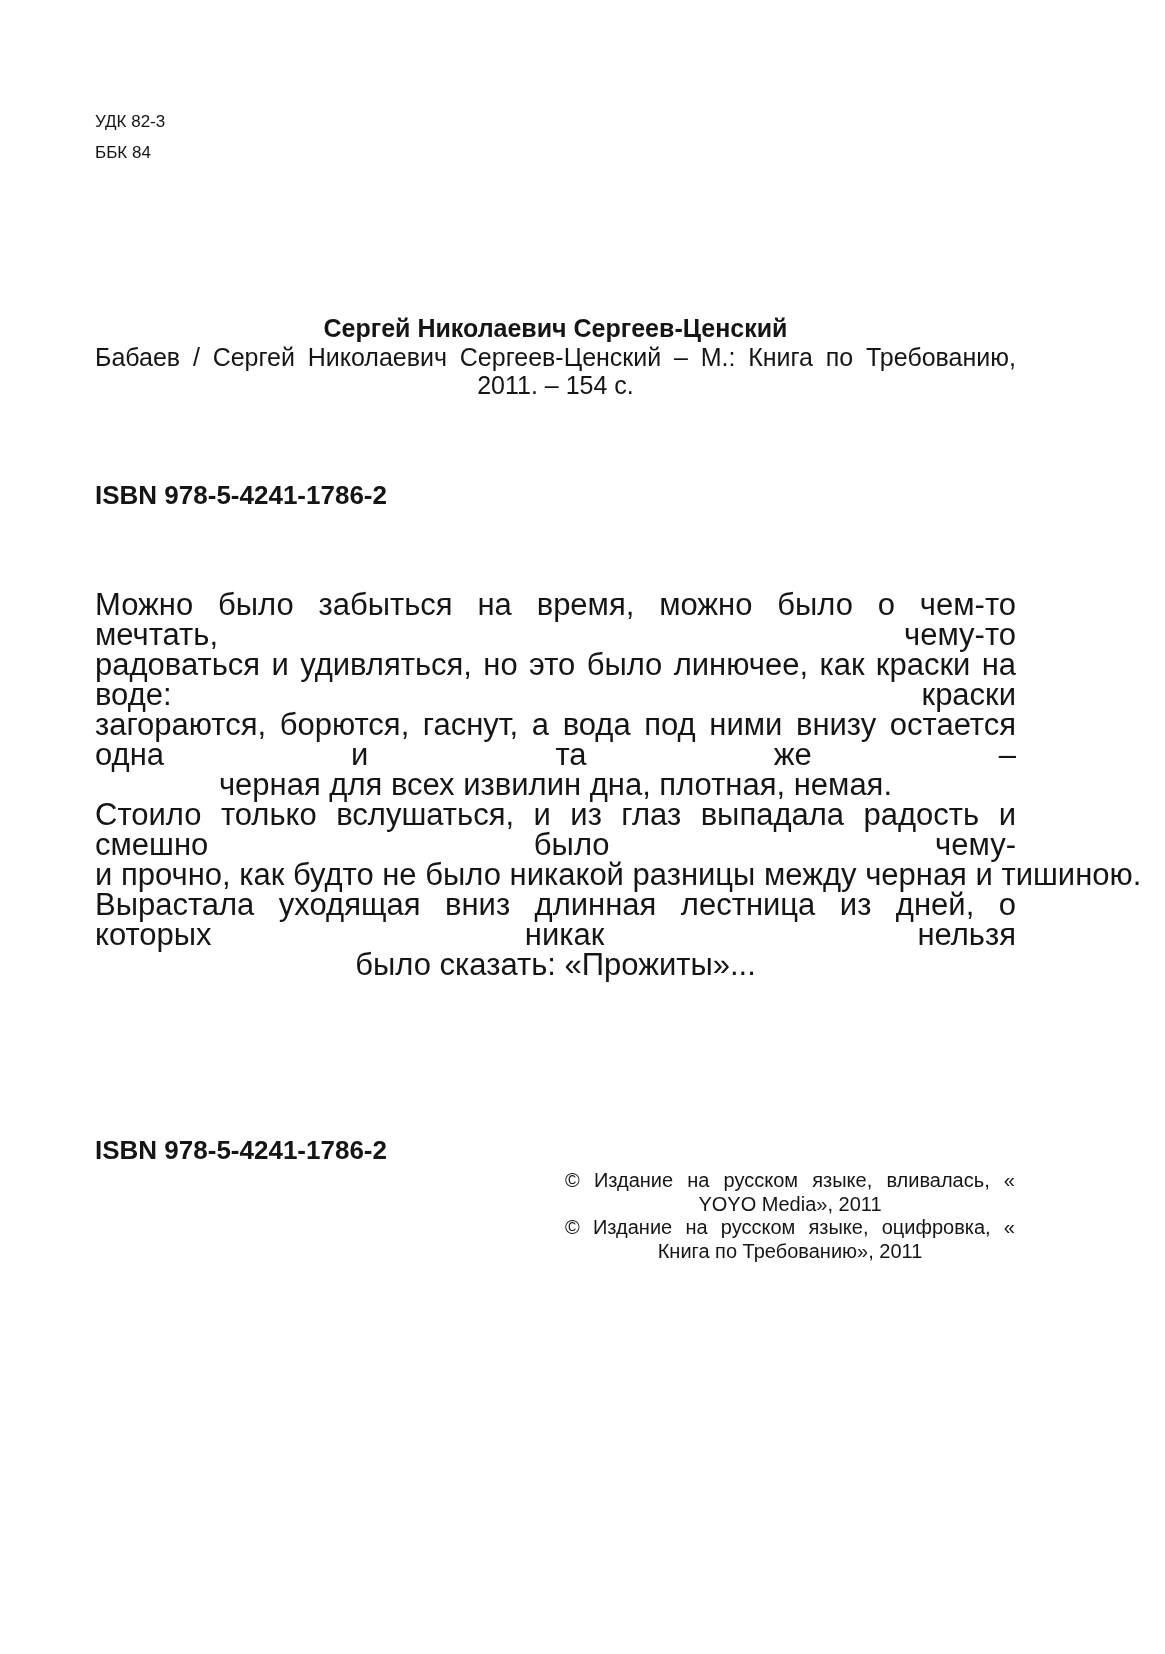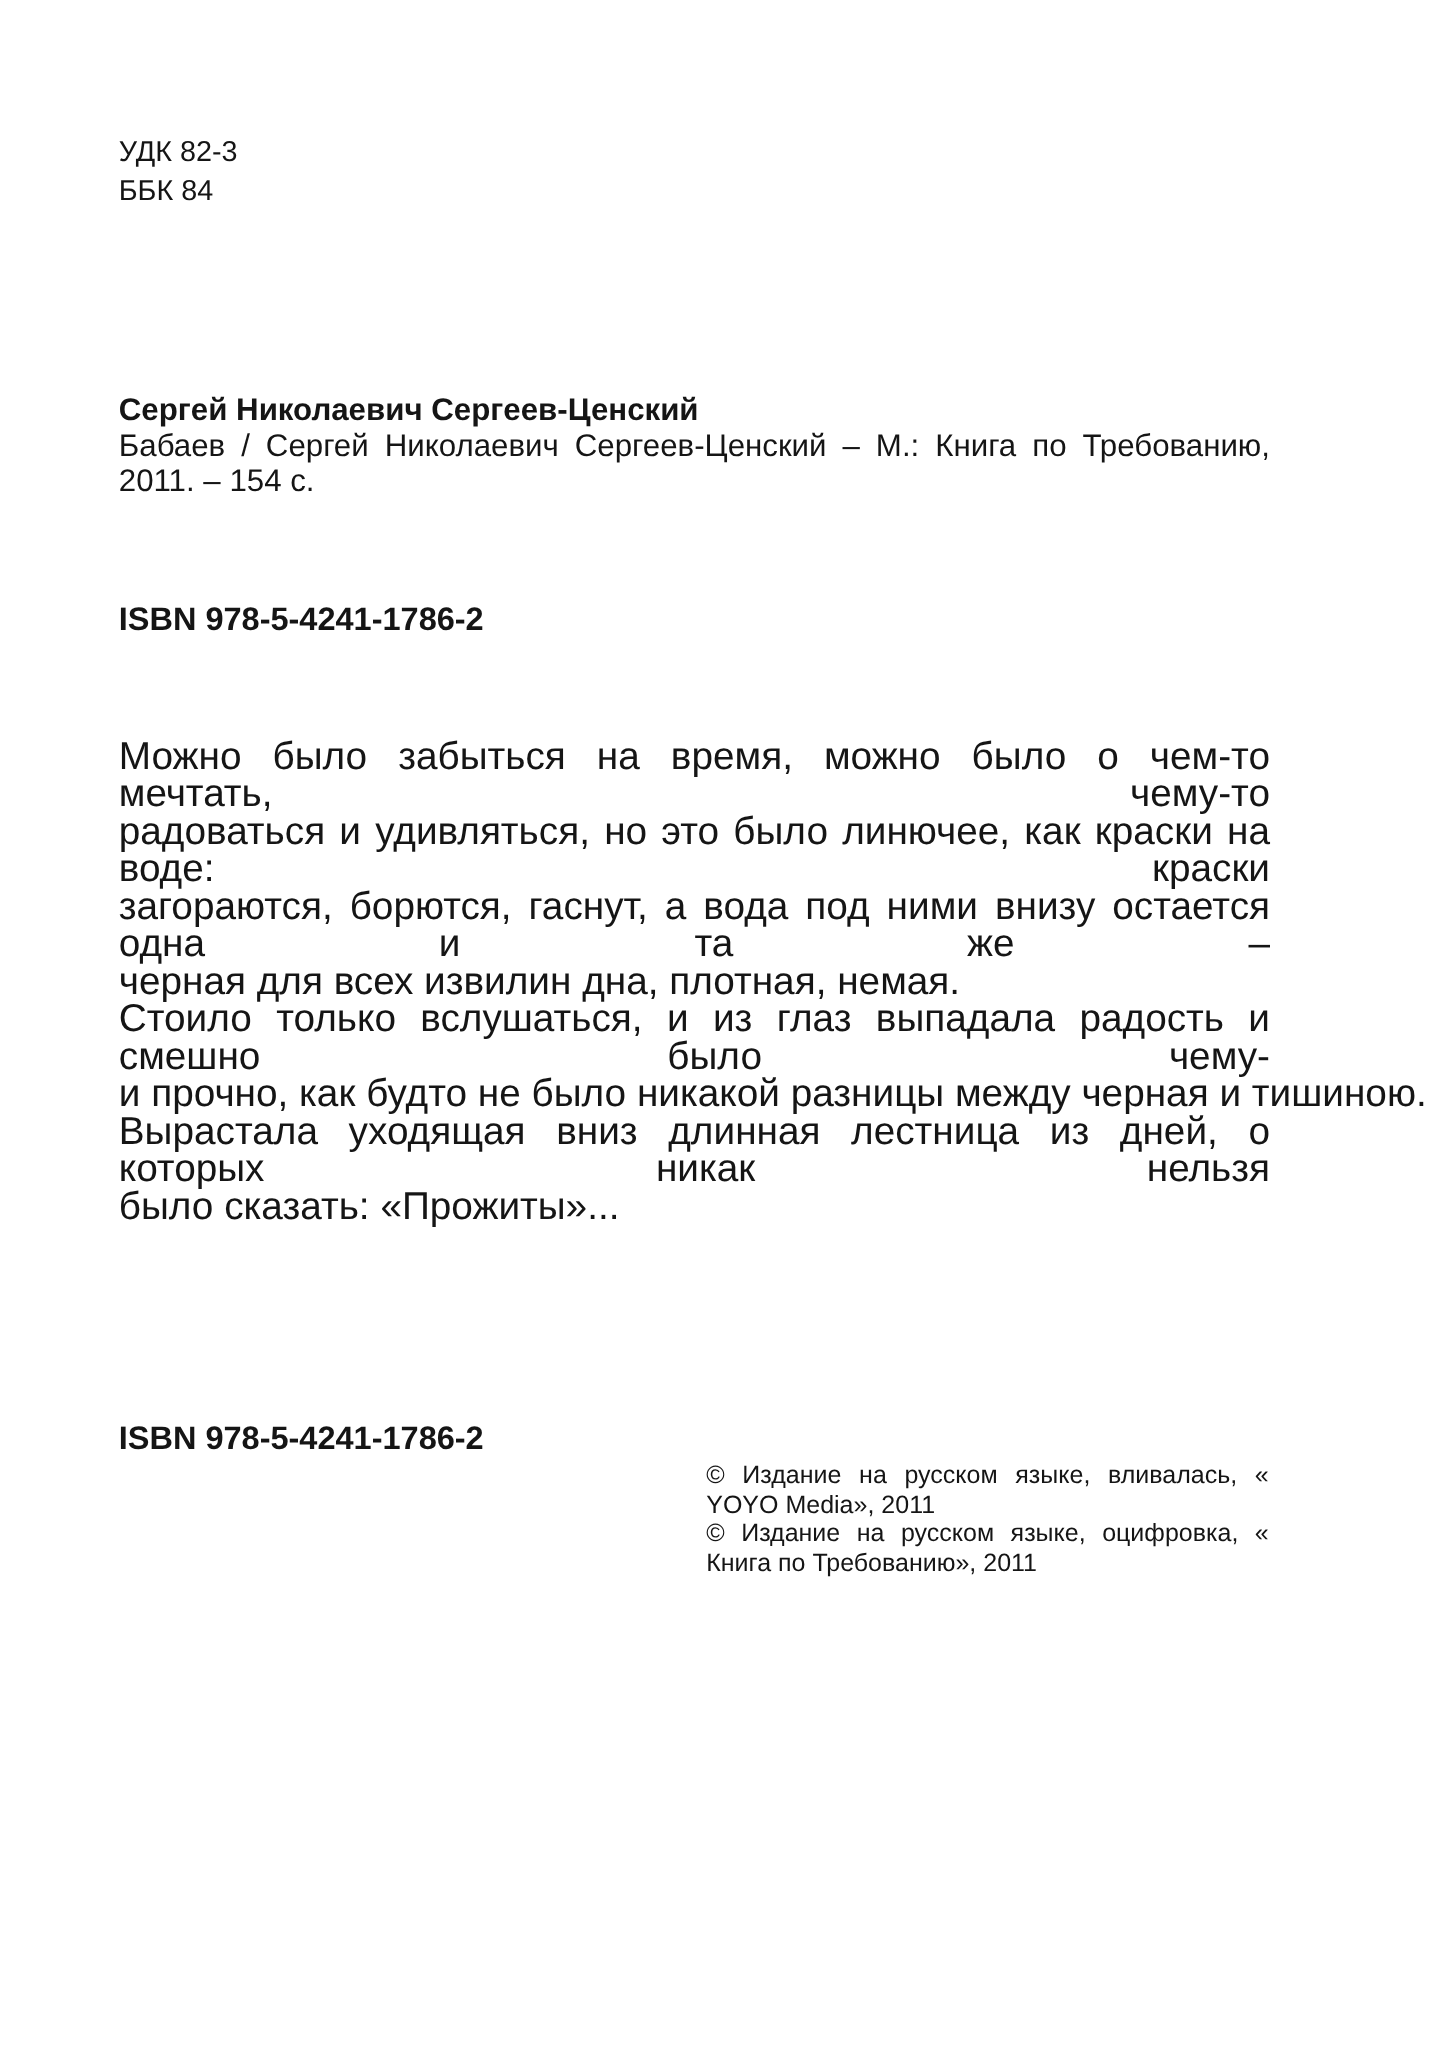--- a/index.html
+++ b/index.html
@@ -15,21 +15,21 @@
     background: #ffffff;
     color: #151515;
     font-family: "Liberation Sans", "DejaVu Sans", sans-serif;
     overflow: hidden;
   }
   .blk { position: absolute; }
 
   
   .udk-block {
     left: 95px; top: 106px;
-    font-size: 23px;
+    font-size: 17px;
     line-height: 31px;
   }
 
   
   .imprint-block {
     left: 95px; top: 314px;
     width: 921px;
     font-size: 25px;
     line-height: 28.5px;
   }
@@ -50,21 +50,21 @@
     line-height: 30px;
   }
 
   
   .jl {
     text-align: justify;
     text-align-last: justify;
   }
   
   .ll {
-    text-align: left;
+    text-align: center;
     white-space: nowrap;
   }
 
   .isbn-bottom {
     left: 95px; top: 1135px;
     font-size: 26px;
     font-weight: bold;
   }
 
   .copyright-block {

